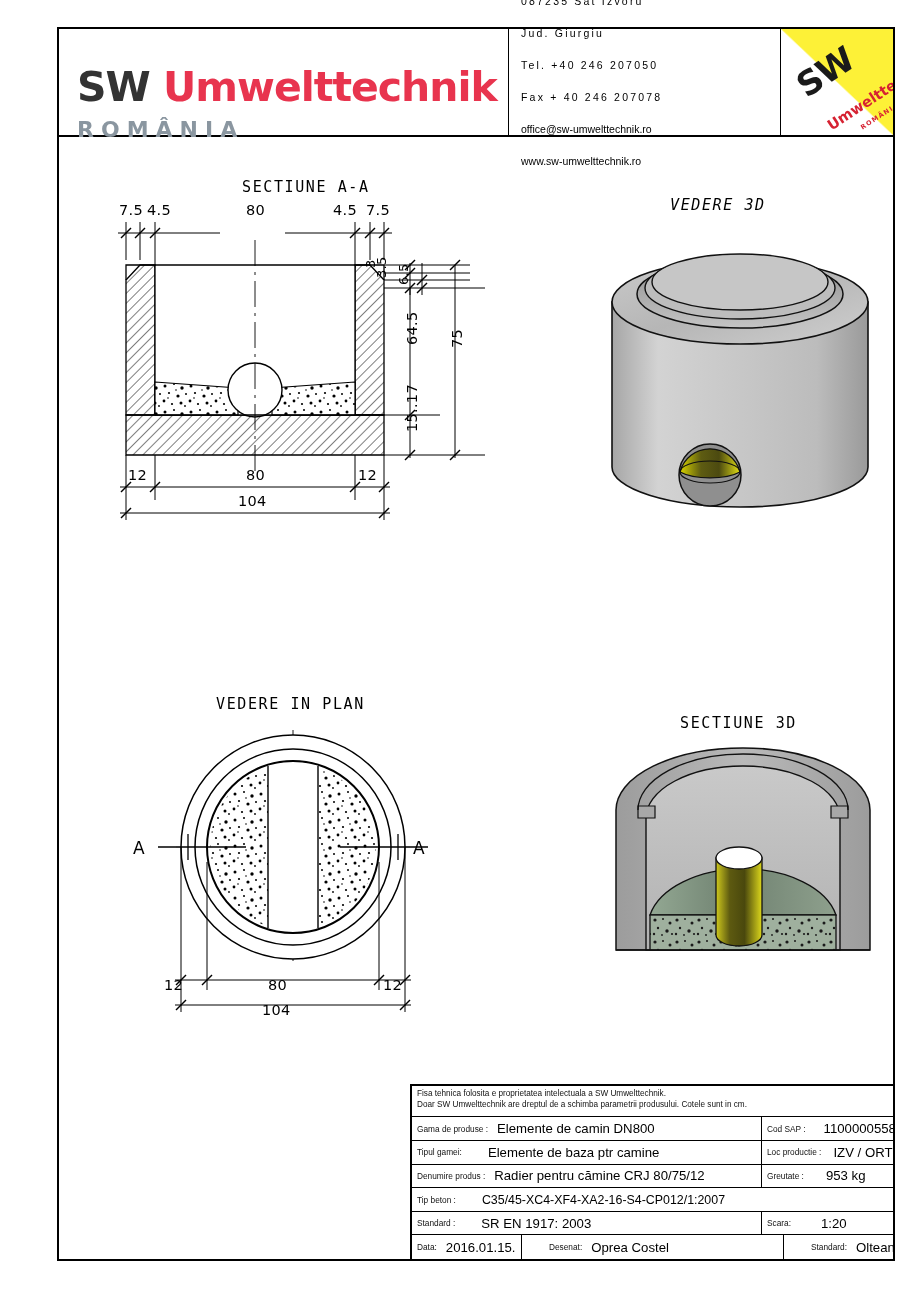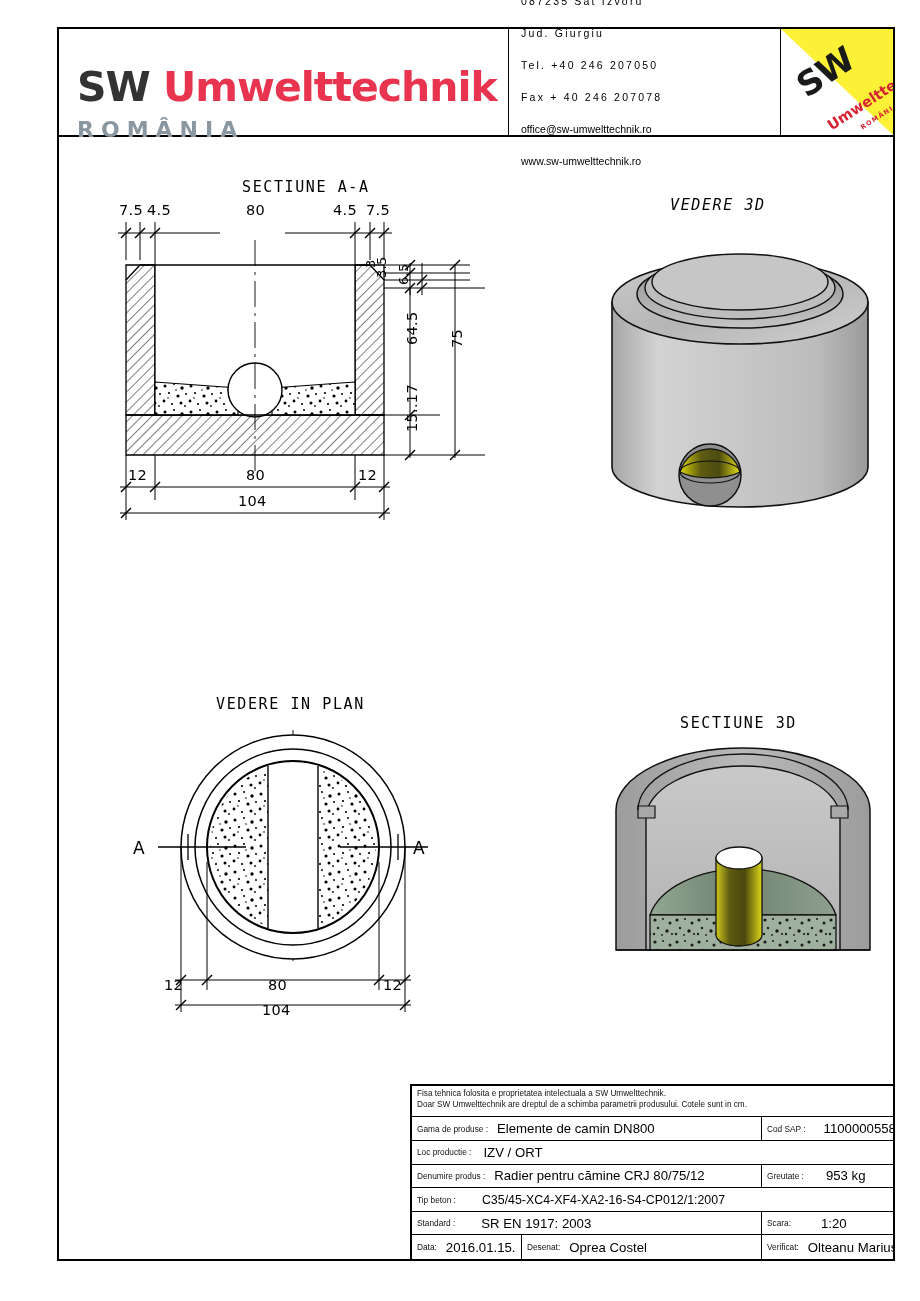--- a/index.html
+++ b/index.html
@@ -60,21 +60,21 @@
   svg{display:block;}
   .svgabs{position:absolute;}
 
   
   .tb{position:absolute;left:410px;top:1084px;width:485px;height:177px;
       border:2px solid #000;box-sizing:border-box;background:#fff;
       display:flex;flex-direction:column;}
   .tb-note{border-bottom:1.3px solid #000;padding:3px 0 3px 5px;line-height:1.32;}
   .tb-note div{font-size:8.2px;color:#111;white-space:nowrap;}
   .tbrow{display:flex;border-bottom:1.3px solid #000;box-sizing:border-box;}
-  .tbrow:last-child{border-bottom:none;}
+  .tbrow:last-child{border-bottom:none;gap:22px;}
   .cell{display:flex;align-items:center;box-sizing:border-box;overflow:hidden;}
   .bdr{border-right:1.3px solid #000;}
   .lbl{font-size:8.3px;color:#111;padding-left:5px;white-space:nowrap;}
   .val{font-size:13.2px;color:#000;padding-left:9px;white-space:nowrap;}
   .val.sm{font-size:12.4px;}
 </style>
 </head>
 <body>
 
 <div id="sheet">
@@ -416,20 +416,24 @@
         <span class="lbl">Gama de produse :</span>
         <span class="val">Elemente de camin DN800</span>
       </div>
       <div class="cell" style="flex:1;">
         <span class="lbl">Cod SAP :</span>
         <span class="val" style="padding-left:18px;">1100000558</span>
       </div>
     </div>
 
     <div class="tbrow" style="height:25px;">
+      <div class="cell bdr" style="width:350px;">
+        <span class="lbl">Tipul gamei:</span>
+        <span class="val" style="padding-left:26px;">Elemente de baza ptr camine</span>
+      </div>
       <div class="cell" style="flex:1;">
         <span class="lbl">Loc productie :</span>
         <span class="val" style="padding-left:12px;">IZV / ORT</span>
       </div>
     </div>
 
     <div class="tbrow" style="height:25px;">
       <div class="cell bdr" style="width:350px;">
         <span class="lbl">Denumire produs :</span>
         <span class="val">Radier pentru cămine CRJ 80/75/12</span>
@@ -461,19 +465,19 @@
     <div class="tbrow" style="height:25px;border-bottom:none;">
       <div class="cell bdr" style="width:110px;">
         <span class="lbl">Data:</span>
         <span class="val">2016.01.15.</span>
       </div>
       <div class="cell bdr" style="width:240px;">
         <span class="lbl">Desenat:</span>
         <span class="val">Oprea Costel</span>
       </div>
       <div class="cell" style="flex:1;">
-        <span class="lbl">Verificat:</span>
+        <span class="lbl">Standard:</span>
         <span class="val">Olteanu Marius</span>
       </div>
     </div>
   </div>
 
 </div>
 
 </body></html>

